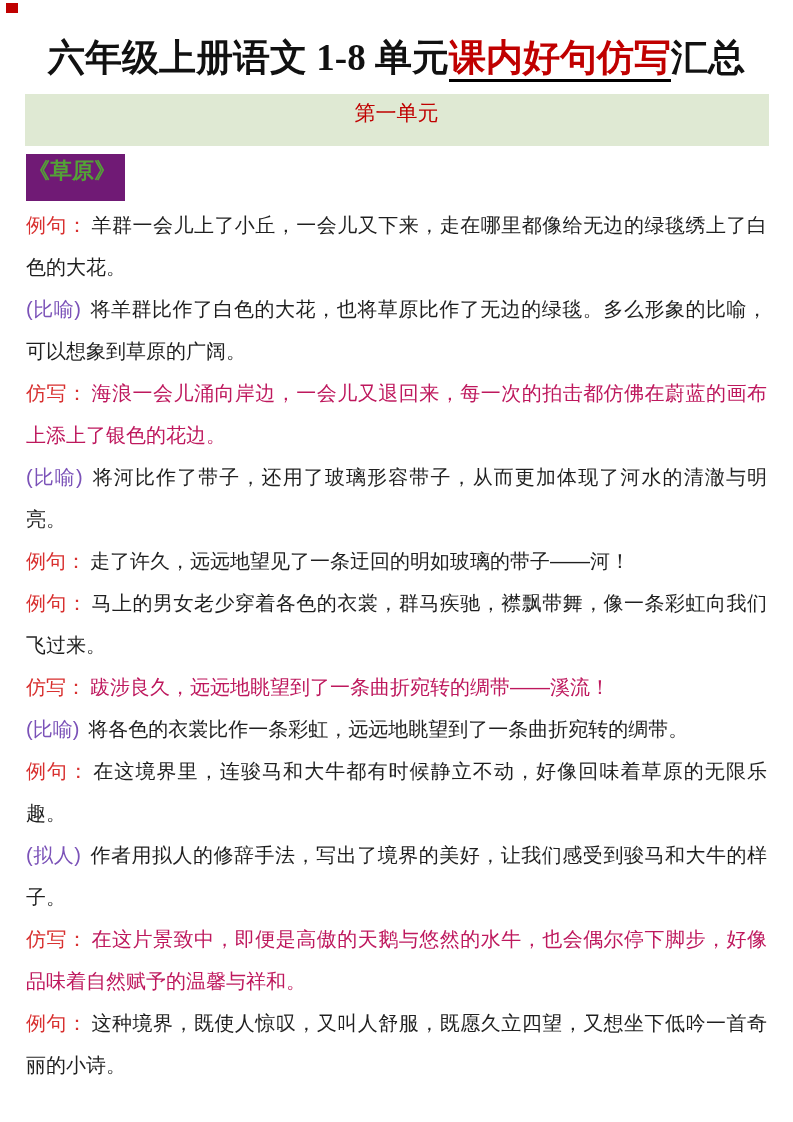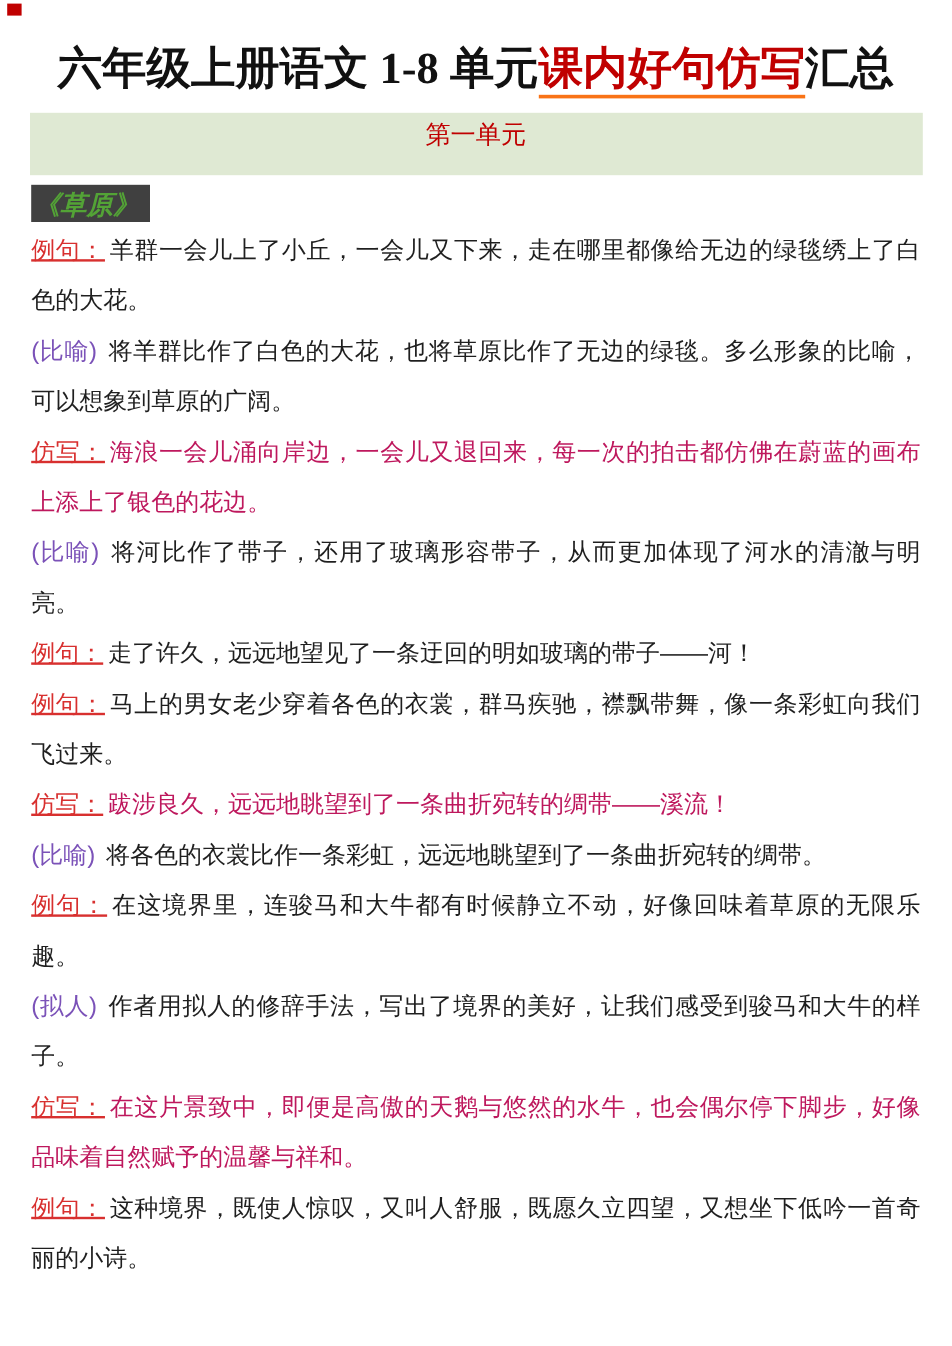--- a/index.html
+++ b/index.html
@@ -20,54 +20,53 @@
     text-align:center;
     font-family:"Liberation Serif","DejaVu Serif",serif;
     font-weight:bold;
     font-size:37px;
     color:#111111;
     letter-spacing:0px;
     line-height:1.3;
   }
   .doc-title .title-red{
     color:#c00000;
-    border-bottom:3px solid #f97316;
+    border-bottom:3px solid #000000;
     padding-bottom:1px;
   }
   .unit-banner{
     margin:12px auto 0 auto;
     width:744px;height:52px;
     background:#dfe9d3;
     color:#c00000;
     font-size:21px;
     line-height:38px;
     text-align:center;
   }
   .content{
     padding:0 26px 0 26px;
   }
   .lesson-heading{margin:8px 0 3px 0;}
   .lesson-heading .lesson-chip{
     display:inline-block;
-    background:#404040;
+    background:#701a75;
     color:#53a336;
     font-weight:bold;
     font-size:22px;
-    padding:3px 9px 0 2px;
+    padding:3px 9px 16px 2px;
     line-height:1.25;
-    font-style:italic;
   }
   .para{
     margin:0;
     font-size:20px;
     line-height:42px;
     text-align:justify;
     color:#1f1f1f;
   }
-  .lbl-red{color:#d8302f;margin-right:4px;text-decoration:underline;}
+  .lbl-red{color:#d8302f;margin-right:4px;}
   .lbl-purple{color:#7b52b8;margin-right:9px;}
   .txt-black{color:#1f1f1f;}
   .txt-blue{
     color:#be185d;
     text-underline-offset:6px;
     text-decoration-thickness:1px;
   }
 </style>
 </head>
 <body>

